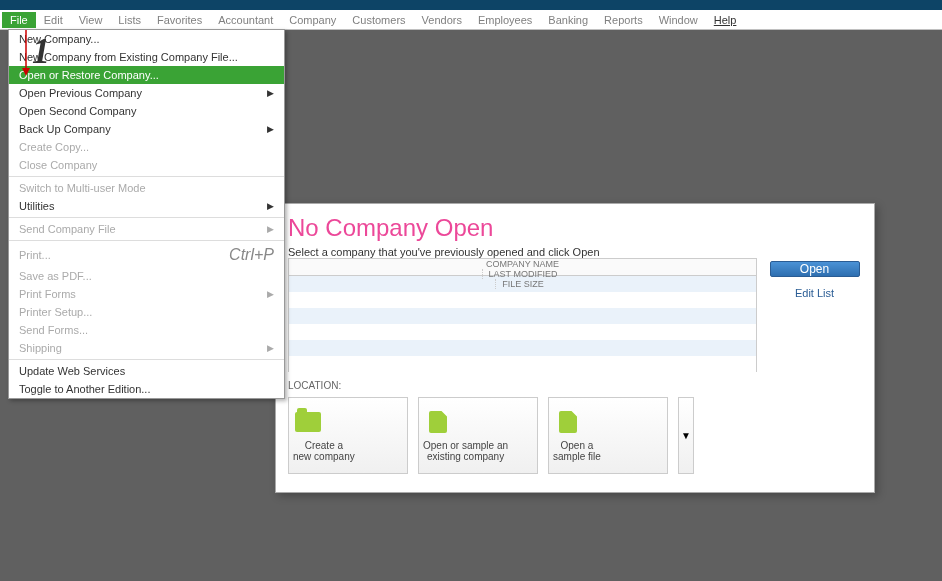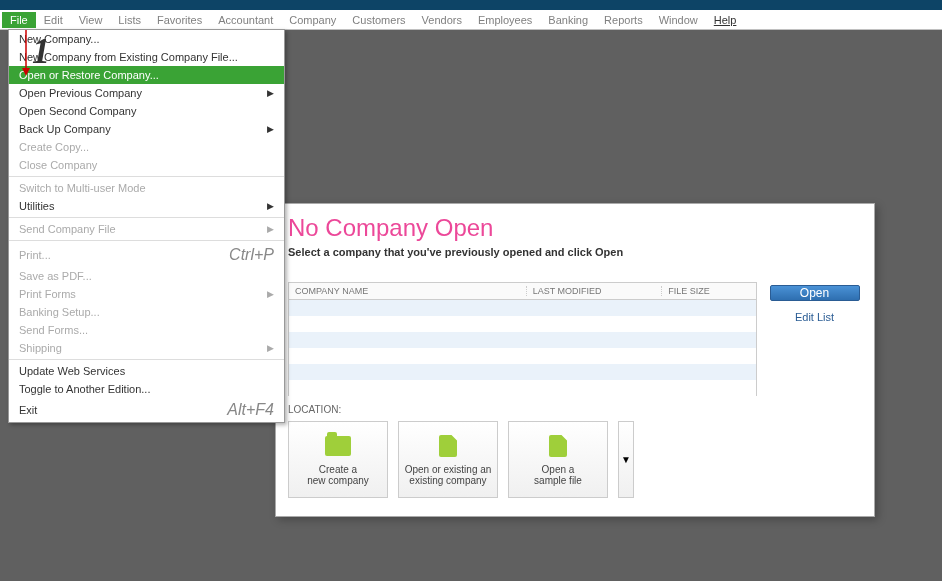--- a/index.html
+++ b/index.html
@@ -19,42 +19,42 @@
 .dropdown-sep { height: 1px; background: #ddd; margin: 2px 0; }
 .dropdown-item .submenu { font-size: 9px; color: #333; }
 .dropdown-item.disabled .submenu { color: #aaa; }
 .dropdown-item .shortcut { color: #888; font-size: 16px; font-style: italic; }
 
 .annotation-arrow { position: absolute; top: 28px; left: 19px; z-index: 20; pointer-events: none; }
 .annotation-1 { position: absolute; top: 30px; left: 32px; font-family: "Brush Script MT", cursive; font-size: 36px; font-weight: bold; color: #333; z-index: 20; pointer-events: none; font-style: italic; }
 
 .dialog { position: absolute; left: 275px; top: 203px; width: 600px; background: #fff; border: 1px solid #aaa; box-shadow: 3px 3px 8px rgba(0,0,0,0.25); padding: 10px 12px 18px 12px; }
 .dialog h1 { font-size: 24px; font-weight: normal; color: #ec4899; margin-bottom: 4px; }
-.dialog .subtitle { font-size: 11px; font-weight: bold; color: #333; margin-bottom: 24px; }
+.dialog .subtitle { font-size: 11px; font-weight: normal; color: #333; margin-bottom: 0; }
 
 .table-wrap { display: flex; gap: 10px; }
 .table-area { flex: 1; }
-.table-header { display: flex; border: 1px solid #ccc; font-size: 9px; color: #777; background: #fafafa; height: 18px; align-items: center; }
+.table-header { display: flex; border: 1px solid #ccc; font-size: 9px; color: #777; background: #fafafa; height: 18px; align-items: center; flex-direction: column; }
 .table-header .col { padding: 0 6px; }
 .col-name { flex: 2.2; }
 .col-mod { flex: 1.2; border-left: 1px dotted #ccc; }
 .col-size { flex: 0.8; border-left: 1px dotted #ccc; }
 .table-body { border: 1px solid #ccc; border-top: none; height: 96px; }
 .table-row { height: 16px; }
 .table-row:nth-child(odd) { background: #eaf2fa; }
 .table-row:nth-child(even) { background: #fff; }
 
 .side-actions { width: 95px; display: flex; flex-direction: column; align-items: center; gap: 10px; padding-top: 3px; }
 .open-btn { width: 90px; height: 16px; background: linear-gradient(#4a92d6, #2e6fb0); border: 1px solid #2a5c94; color: #fff; font-size: 12px; border-radius: 2px; cursor: pointer; }
 .edit-list { color: #2a5c94; font-size: 11px; cursor: pointer; }
 
 .location { font-size: 10px; color: #666; margin-top: 8px; margin-bottom: 6px; }
 
 .action-row { display: flex; gap: 10px; align-items: stretch; }
-.action-card { width: 100px; height: 77px; border: 1px solid #ccc; background: linear-gradient(#fff, #f0f0f0); display: flex; flex-direction: column; align-items: center; justify-content: center; gap: 6px; cursor: pointer; font-size: 10px; color: #444; text-align: center; padding: 6px 4px; }
+.action-card { width: 120px; height: 77px; border: 1px solid #ccc; background: linear-gradient(#fff, #f0f0f0); display: flex; flex-direction: column; align-items: flex-start; justify-content: center; gap: 6px; cursor: pointer; font-size: 10px; color: #444; text-align: center; padding: 6px 4px; }
 .action-card .icon-slot { width: 30px; height: 24px; display: flex; align-items: center; justify-content: center; }
 .dropdown-toggle { width: 16px; border: 1px solid #ccc; background: linear-gradient(#fff,#f0f0f0); display: flex; align-items: center; justify-content: center; cursor: pointer; font-size: 10px; }
 
 .folder-icon { width: 26px; height: 20px; background: #9fcf3a; border-radius: 2px; position: relative; }
 .folder-icon::before { content: ""; position: absolute; top: -4px; left: 2px; width: 10px; height: 5px; background: #9fcf3a; border-radius: 2px 2px 0 0; }
 .doc-icon { width: 18px; height: 22px; background: #9fcf3a; border-radius: 2px; position: relative; }
 .doc-icon::after { content: ""; position: absolute; top: 0; right: 0; width: 6px; height: 6px; background: #fff; clip-path: polygon(0 0, 100% 100%, 100% 0); }
 </style>
 </head>
 <body>
@@ -124,39 +124,35 @@
       <span class="shortcut">Ctrl+P</span>
     </div>
   <div class="dropdown-item disabled">
       <span class="label">Save as PDF...</span>
     </div>
   <div class="dropdown-item disabled">
       <span class="label">Print Forms</span>
       <span class="submenu">▶</span>
     </div>
   <div class="dropdown-item disabled">
-      <span class="label">Banking Setup...</span>
+      <span class="label">Printer Setup...</span>
     </div>
   <div class="dropdown-item disabled">
       <span class="label">Send Forms...</span>
     </div>
   <div class="dropdown-item disabled">
       <span class="label">Shipping</span>
       <span class="submenu">▶</span>
     </div>
   <div class="dropdown-sep"></div>
   <div class="dropdown-item">
       <span class="label">Update Web Services</span>
     </div>
   <div class="dropdown-item">
       <span class="label">Toggle to Another Edition...</span>
-    </div>
-  <div class="dropdown-item">
-      <span class="label">Exit</span>
-      <span class="shortcut">Alt+F4</span>
     </div>
 </div>
 
 <svg class="annotation-arrow" width="14" height="50">
   <line x1="7" y1="2" x2="7" y2="42" stroke="#c00" stroke-width="1.5"></line>
   <polygon points="7,48 3,40 11,40" fill="#c00"></polygon>
 </svg>
 <div class="annotation-1">1</div>
 
 <div class="dialog">
@@ -191,21 +187,21 @@
     <div class="action-card">
       <div class="icon-slot">
           <div class="folder-icon"></div>
         </div>
       <div><span>Create a</span><br><span>new company</span></div>
     </div>
     <div class="action-card">
       <div class="icon-slot">
           <div class="doc-icon"></div>
         </div>
-      <div><span>Open or existing an</span><br><span>existing company</span></div>
+      <div><span>Open or sample an</span><br><span>existing company</span></div>
     </div>
     <div class="action-card">
       <div class="icon-slot">
           <div class="doc-icon"></div>
         </div>
       <div><span>Open a</span><br><span>sample file</span></div>
     </div>
     <div class="dropdown-toggle">
         <span>▼</span>
       </div>

